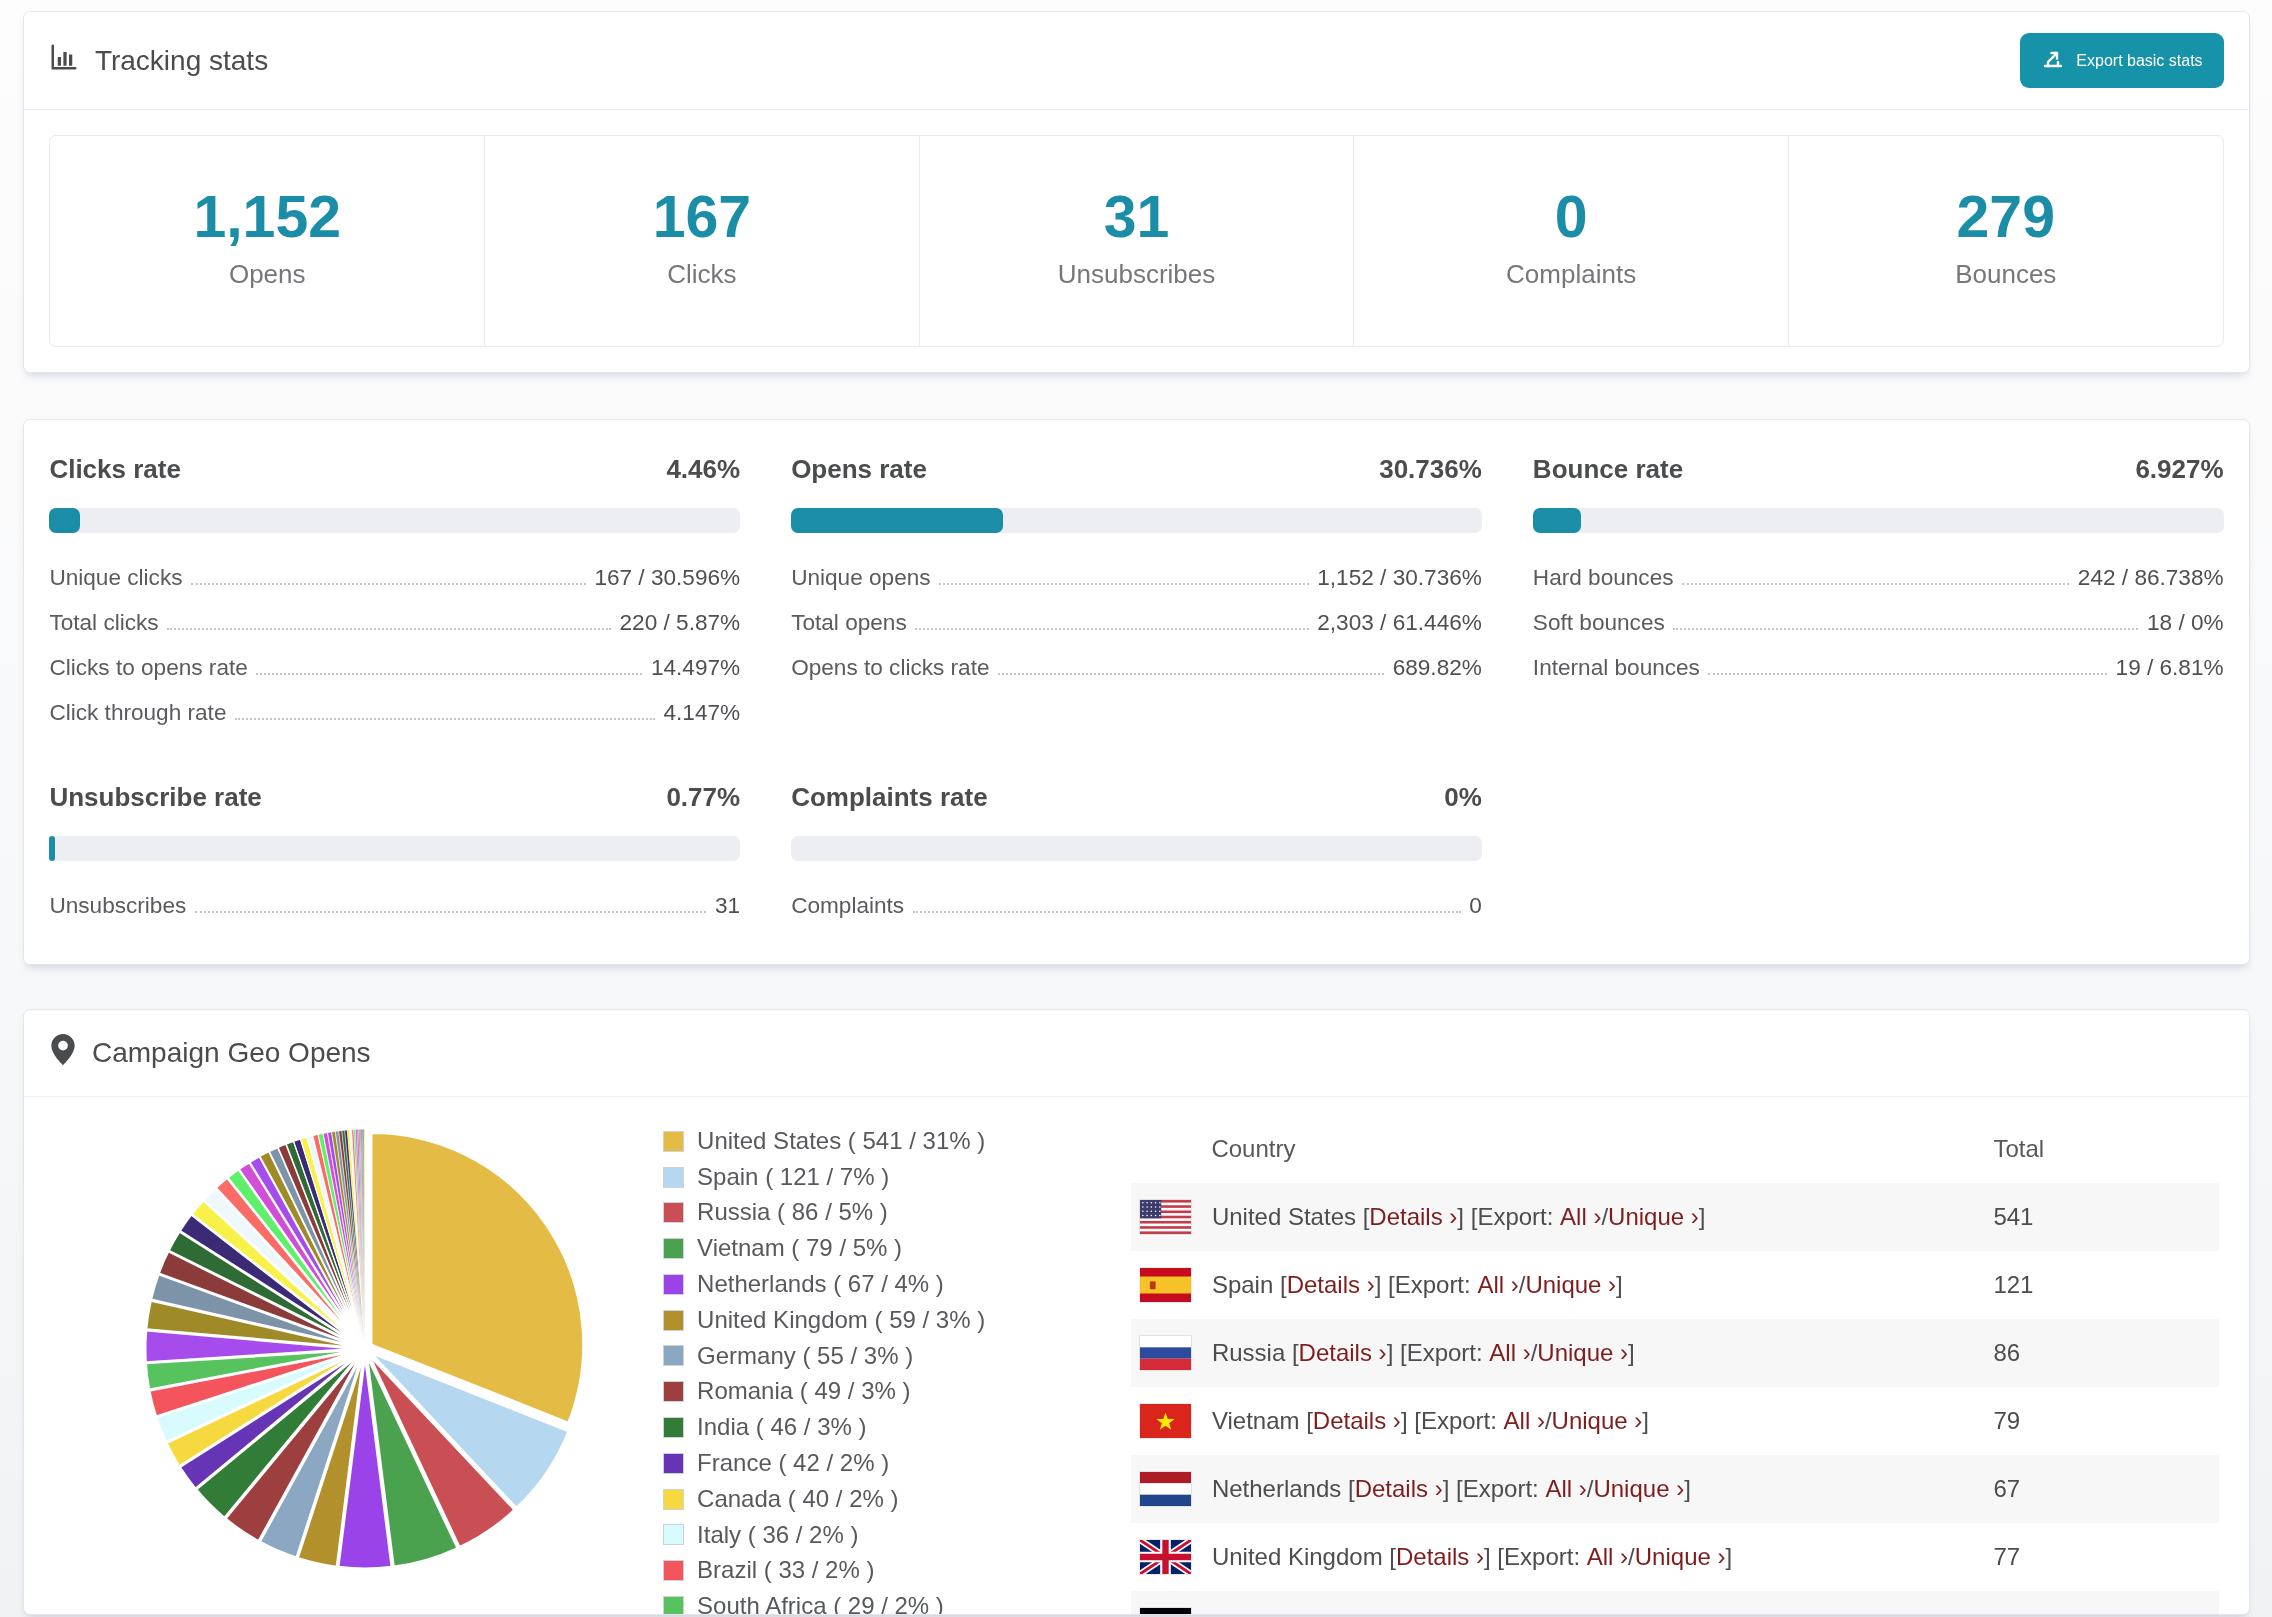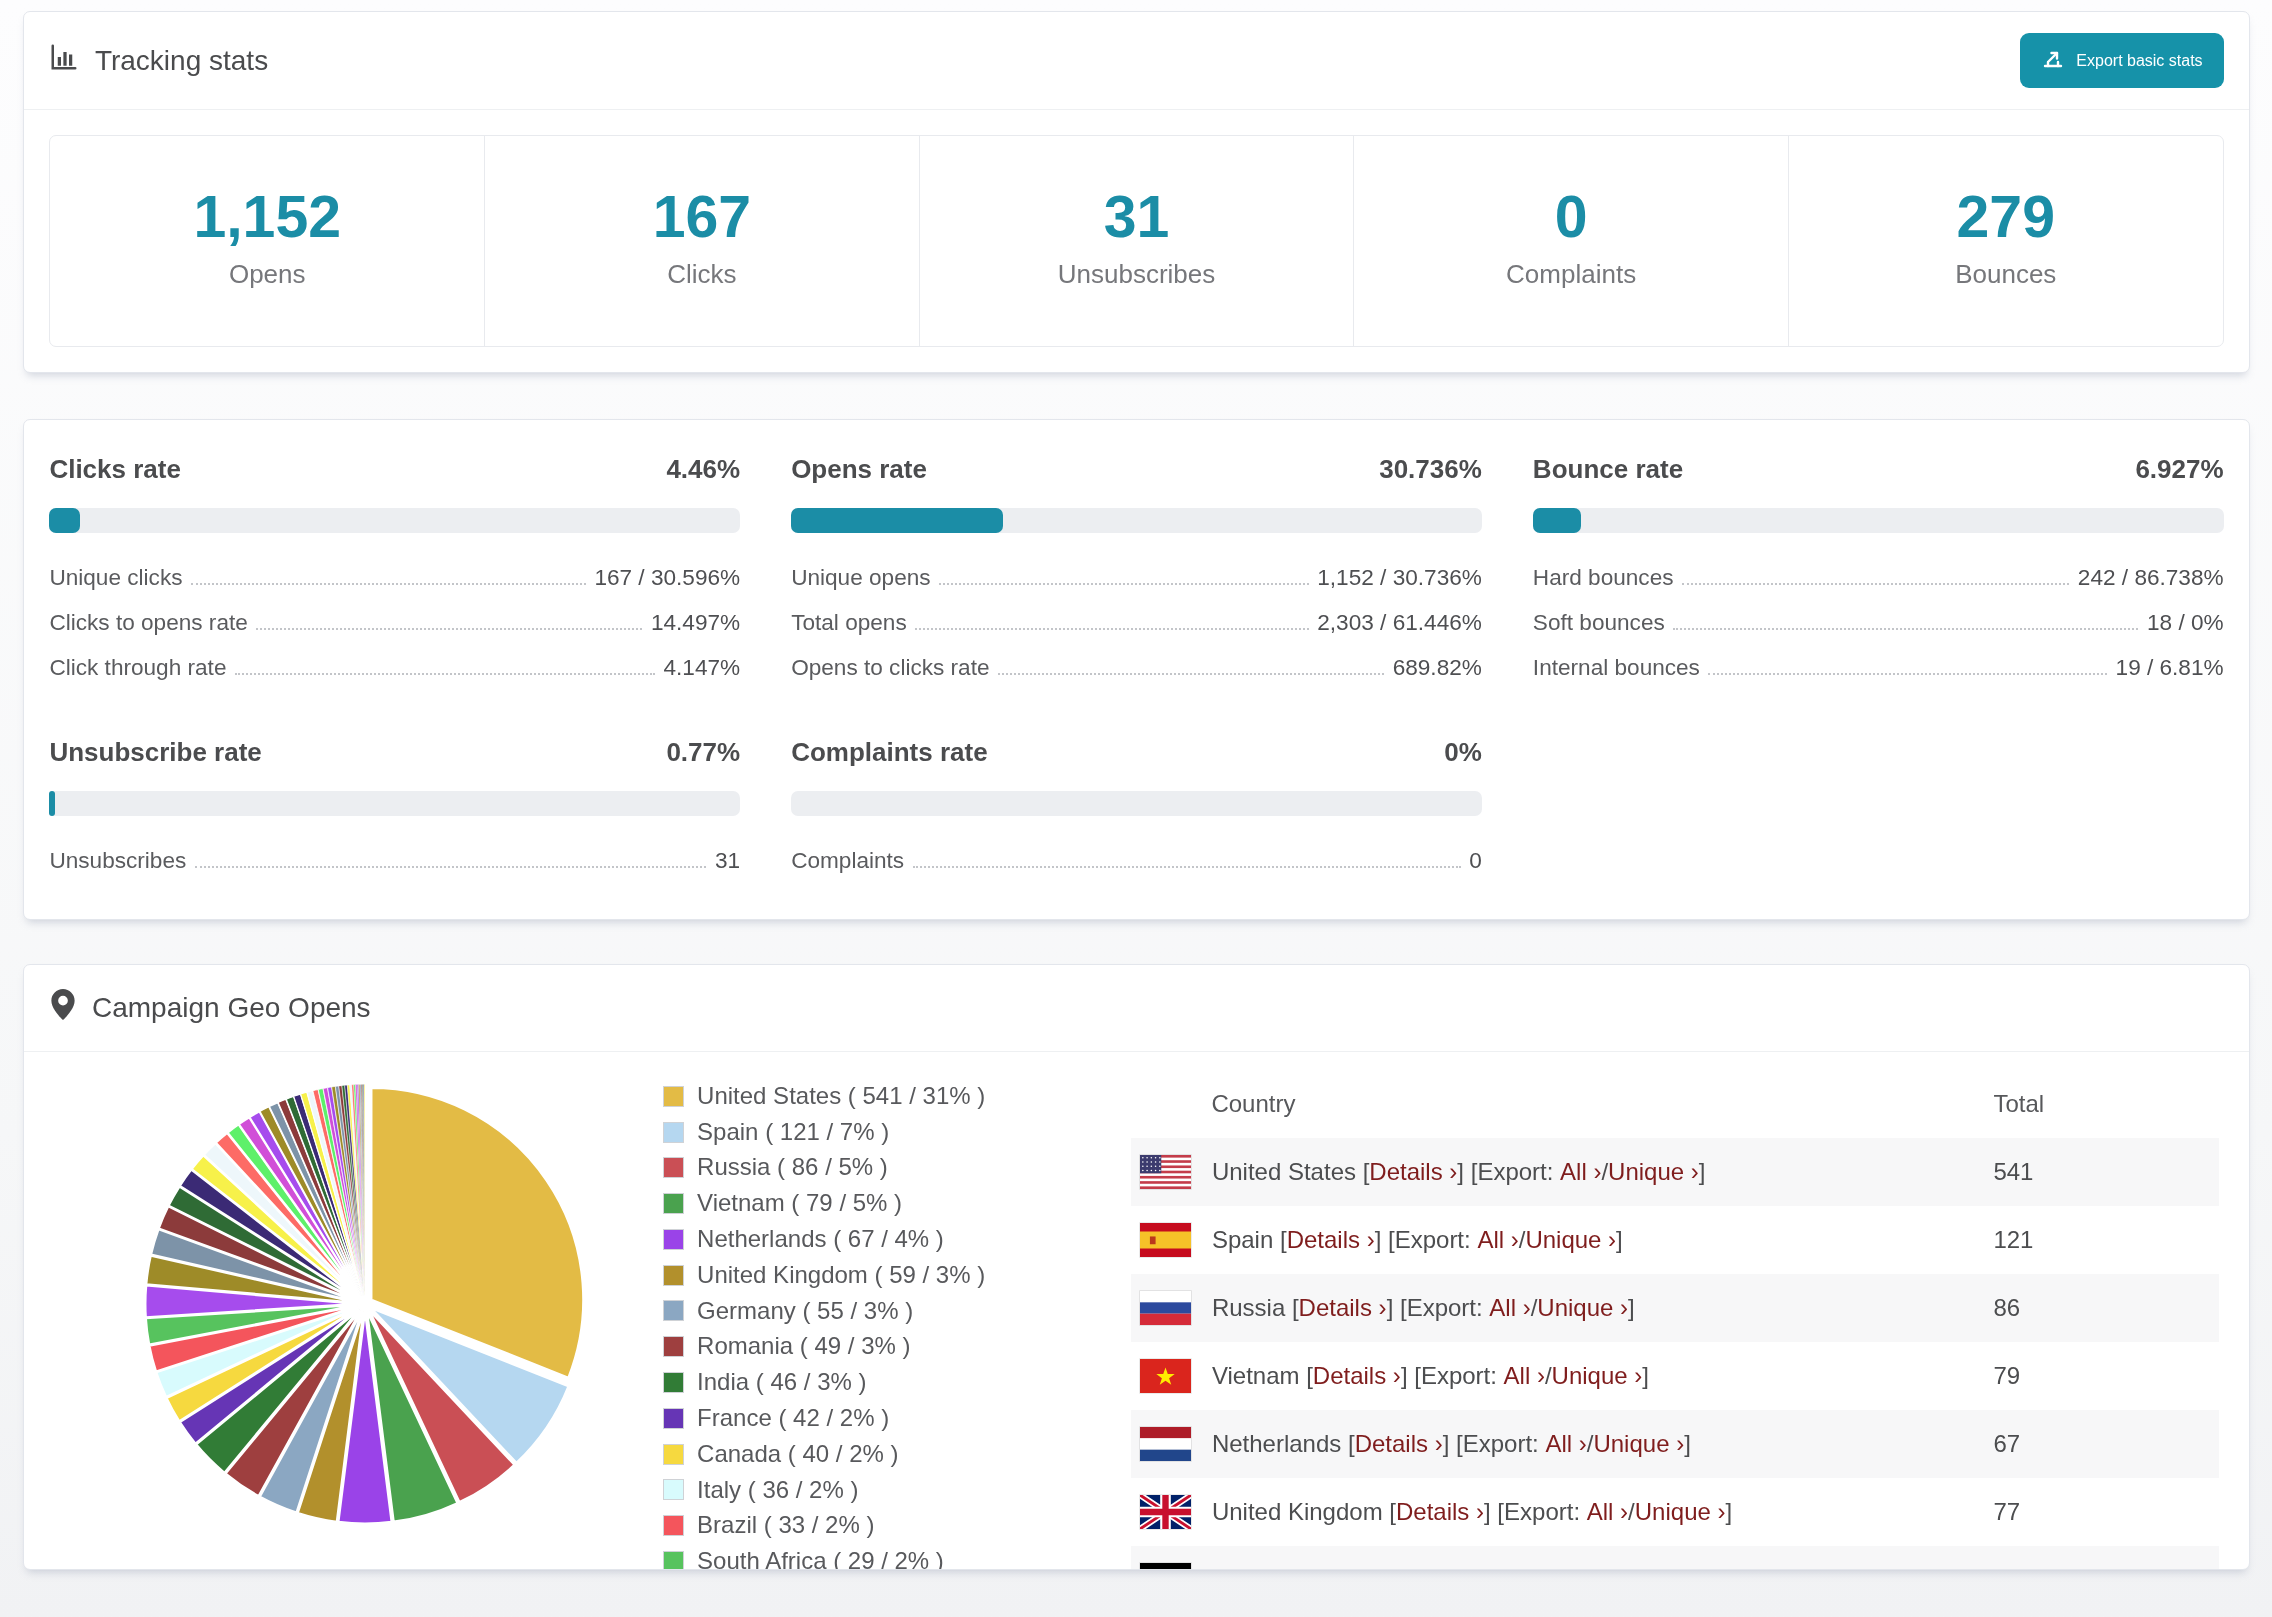--- a/index.html
+++ b/index.html
@@ -136,20 +136,25 @@
         <div class="rate-bar">
           <div class="rate-fill" style="width: 4.46%;"></div>
         </div>
         <div class="rate-rows">
           <div class="detail-row">
             <span class="detail-label">Unique clicks</span>
             <span class="leader"></span>
             <span class="detail-value">167 / 30.596%</span>
           </div>
           <div class="detail-row">
+            <span class="detail-label">Total clicks</span>
+            <span class="leader"></span>
+            <span class="detail-value">220 / 5.87%</span>
+          </div>
+          <div class="detail-row">
             <span class="detail-label">Clicks to opens rate</span>
             <span class="leader"></span>
             <span class="detail-value">14.497%</span>
           </div>
           <div class="detail-row">
             <span class="detail-label">Click through rate</span>
             <span class="leader"></span>
             <span class="detail-value">4.147%</span>
           </div>
         </div>

